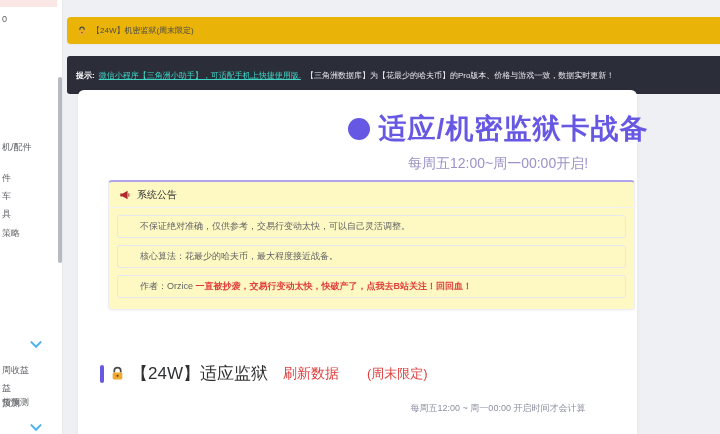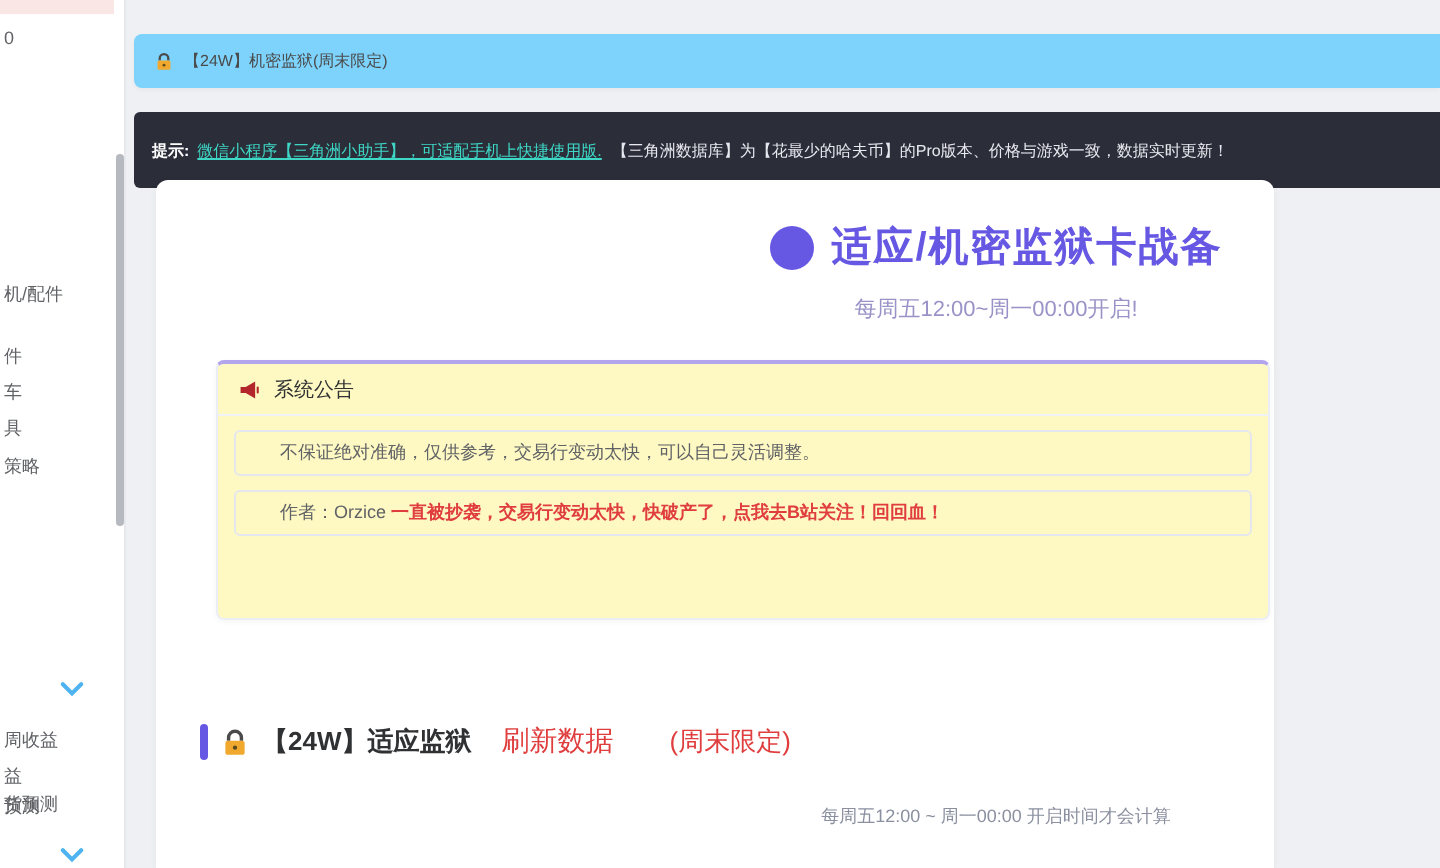--- a/index.html
+++ b/index.html
@@ -9,57 +9,57 @@
   
   .sidebar { position:absolute; left:0; top:0; width:63px; height:434px; background:#fff;
              border-right:1px solid #e6e8eb; overflow:hidden; }
   .sidebar-selected { position:absolute; left:0; top:0; width:57px; height:7px; background:#fbe6e6; }
   .frag { position:absolute; left:2px; font-size:9px; color:#606266; white-space:nowrap; cursor:pointer; }
   .chev { position:absolute; left:30px; width:12px; height:8px; cursor:pointer; }
   .sb-scrollbar { position:absolute; left:58px; top:77px; width:4px; height:186px;
                   background:#b6b9bf; border-radius:2px; }
 
   
-  .topbar { position:absolute; left:67px; top:17px; width:653px; height:27px; background:#7dd3fc;
+  .topbar { position:absolute; left:67px; top:17px; width:653px; height:27px; background:#eab308;
             border-radius:4px 0 0 4px; display:flex; align-items:center; padding-left:10px; gap:5px;
             box-shadow:0 1px 2px rgba(0,0,0,.04); cursor:pointer; }
   .topbar-title { font-size:8px; color:#4a4a4a; }
 
   
   .notice { position:absolute; left:67px; top:56px; width:653px; height:38px; background:#2b2d39;
             border-radius:3px 0 0 3px; display:flex; align-items:center; padding-left:9px;
             font-size:8px; white-space:nowrap; overflow:hidden; }
   .notice-prefix { color:#ffffff; font-weight:bold; margin-right:4px; }
   .notice-link { color:#3ed6c5; text-decoration:underline; margin-right:5px; cursor:pointer; }
   .notice-rest { color:#e8e9ef; }
 
   
   .card { position:absolute; left:78px; top:90px; width:559px; height:344px; background:#fff;
           border-radius:6px 6px 0 0; box-shadow:0 1px 4px rgba(0,0,0,.05); }
 
   .hero { position:absolute; left:240px; top:20px; width:360px; text-align:center; }
   .hero-row { display:inline-flex; align-items:center; gap:9px; }
   .hero-circle { width:22px; height:22px; border-radius:50%; background:#6758e3; flex:0 0 auto; }
-  .hero-title { font-size:20px; font-weight:bold; color:#6758e3; letter-spacing:1px; white-space:nowrap; }
-  .hero-sub { margin-top:7px; font-size:11px; color:#9a93c8; }
+  .hero-title { font-size:28px; font-weight:bold; color:#6758e3; letter-spacing:1px; white-space:nowrap; }
+  .hero-sub { margin-top:7px; font-size:14px; color:#9a93c8; }
 
   .ann { position:absolute; left:30px; top:90px; width:527px; height:130px; background:#fef9c3;
          border:1px solid #ebeef5; border-top:2px solid #b3a4ee; border-radius:4px;
          box-shadow:0 1px 3px rgba(0,0,0,.04); }
   .ann-head { display:flex; align-items:center; gap:6px; padding:6px 10px 5px 10px;
               border-bottom:1px solid #f0f2f5; }
   .ann-head-title { font-size:10px; color:#303133; }
   .ann-body { padding:7px 8px 0 8px; }
   .ann-row { border:1px solid #e4e7ed; border-radius:3px; padding:5px 22px; margin-bottom:7px;
              font-size:9px; line-height:11px; color:#606266; white-space:nowrap; overflow:hidden; }
   .author-link { color:#e03e3e; font-weight:bold; cursor:pointer; }
 
   .section-head { position:absolute; left:22px; top:272px; display:flex; align-items:center; gap:6px; }
   .section-bar { width:4px; height:18px; background:#6758e3; border-radius:2px; }
-  .section-title { font-size:13px; font-weight:bold; color:#303133; white-space:nowrap; }
+  .section-title { font-size:17px; font-weight:normal; color:#303133; white-space:nowrap; }
   .refresh-btn { font-size:14px; color:#e03e3e; margin-left:9px; cursor:pointer; white-space:nowrap; }
   .limited { font-size:13px; color:#e03e3e; margin-left:22px; white-space:nowrap; }
 
   .schedule-note { position:absolute; left:240px; top:312px; width:360px; text-align:center;
                    font-size:9px; color:#8b90a0; white-space:nowrap; }
 
   svg { display:block; }
 </style>
 </head>
 <body>
@@ -126,20 +126,21 @@
       <span>
         <svg width="12" height="12" viewBox="0 0 14 14">
           <path d="M1.5 5.2h3L10 2v10L4.5 8.8h-3z" fill="#b3262c"></path>
           <path d="M11.5 5.5v3" stroke="#b3262c" stroke-width="1.2" stroke-linecap="round"></path>
         </svg>
       </span>
       <span class="ann-head-title">系统公告</span>
     </div>
     <div class="ann-body">
       <div class="ann-row">不保证绝对准确，仅供参考，交易行变动太快，可以自己灵活调整。</div>
+      <div class="ann-row">核心算法：花最少的哈夫币，最大程度接近战备。</div>
       <div class="ann-row">
         <span>作者：Orzice </span>
         <span class="author-link">一直被抄袭，交易行变动太快，快破产了，点我去B站关注！回回血！</span>
       </div>
     </div>
   </div>
 
   <div class="section-head">
     <span class="section-bar"></span>
     <span>

